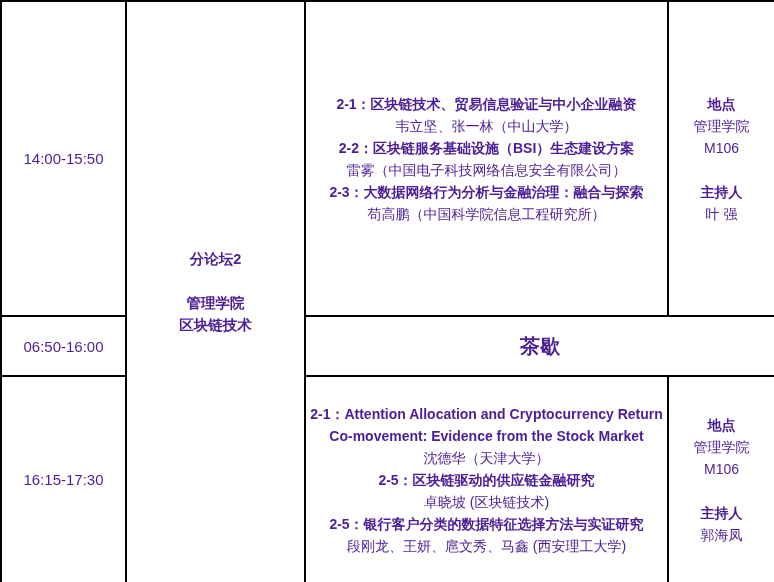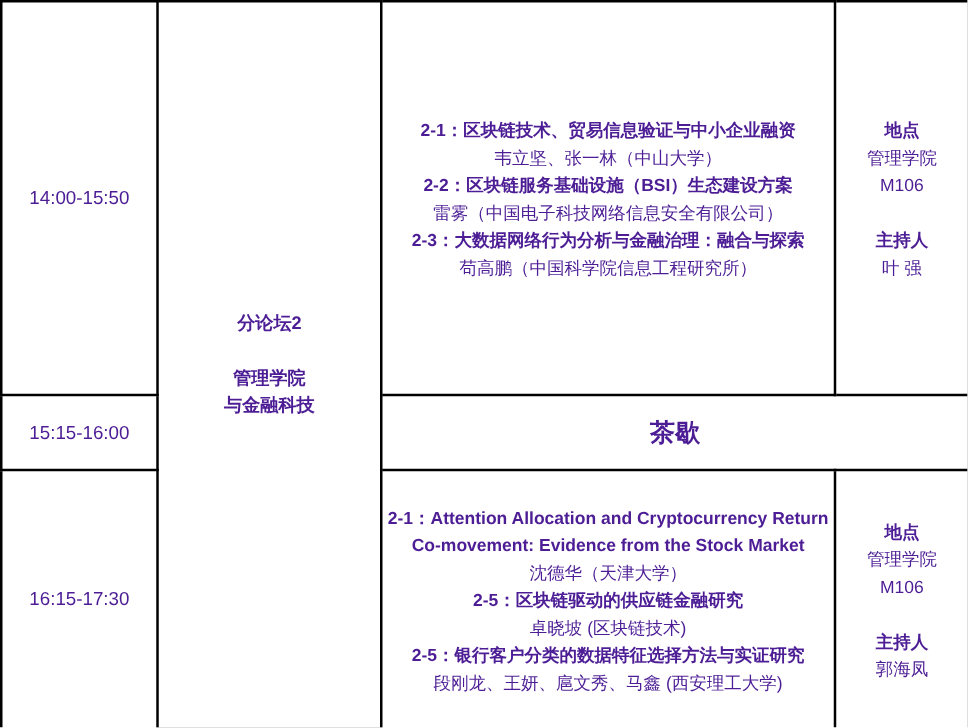--- a/index.html
+++ b/index.html
@@ -88,21 +88,21 @@
     </colgroup>
 
     <tbody>
         <tr class="r1">
       <td class="time-cell">14:00-15:50</td>
 
       <td class="forum-cell" rowspan="3">
         <div>分论坛2</div>
         <div class="gap"></div>
         <div>管理学院</div>
-        <div>与金融科技</div>
+        <div>区块链技术</div>
       </td>
 
       <td class="content-cell">
         <div class="title">2-1：区块链技术、贸易信息验证与中小企业融资</div>
         <div class="speaker">韦立坚、张一林（中山大学）</div>
         <div class="title">2-2：区块链服务基础设施（BSI）生态建设方案</div>
         <div class="speaker">雷雾（中国电子科技网络信息安全有限公司）</div>
         <div class="title">2-3：大数据网络行为分析与金融治理：融合与探索</div>
         <div class="speaker">苟高鹏（中国科学院信息工程研究所）</div>
       </td>
@@ -111,21 +111,21 @@
         <div class="lbl">地点</div>
         <div>管理学院</div>
         <div>M106</div>
         <div class="gap"></div>
         <div class="lbl">主持人</div>
         <div>叶 强</div>
       </td>
     </tr>
 
     <tr class="r2">
-      <td class="time-cell">15:15-16:00</td>
+      <td class="time-cell">06:50-16:00</td>
       <td class="break-cell" colspan="2">茶歇</td>
     </tr>
 
     <tr class="r3">
       <td class="time-cell">16:15-17:30</td>
 
       <td class="content-cell">
         <div class="title">2-1：Attention Allocation and Cryptocurrency Return Co-movement: Evidence from the Stock Market</div>
         <div class="speaker">沈德华（天津大学）</div>
         <div class="title">2-5：区块链驱动的供应链金融研究</div>

